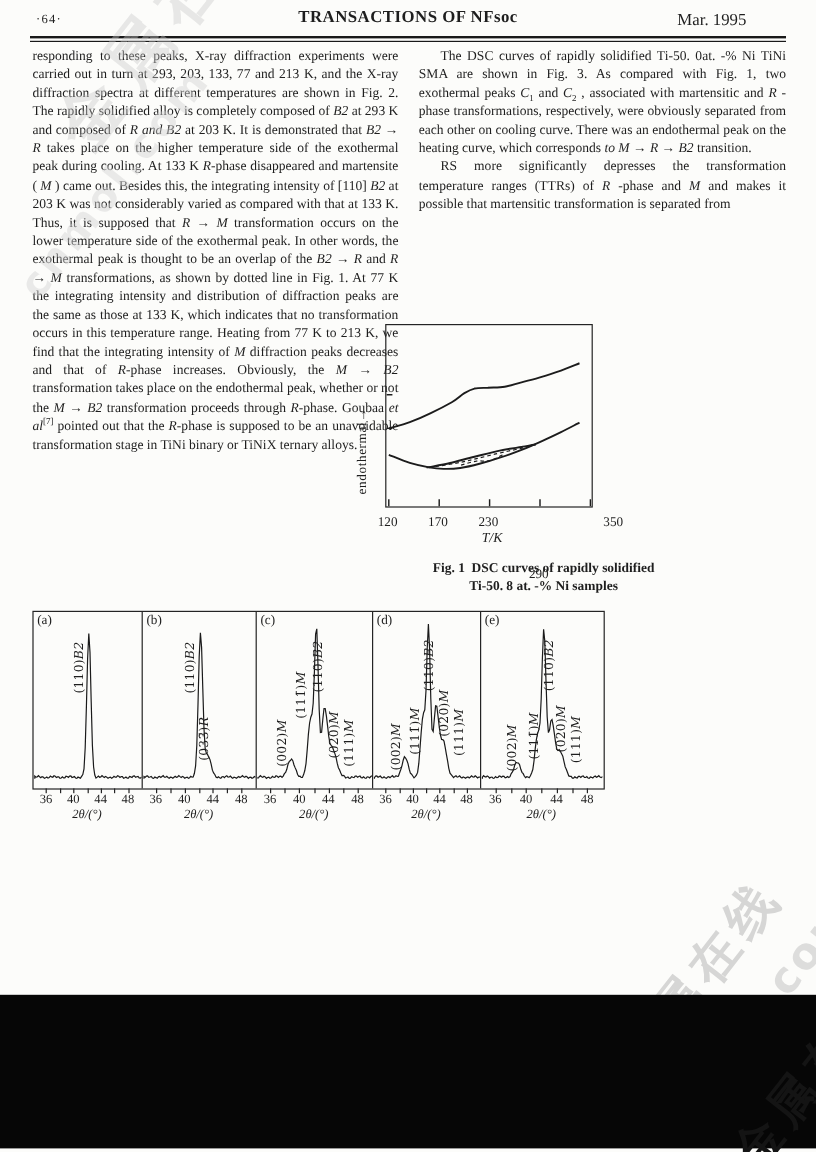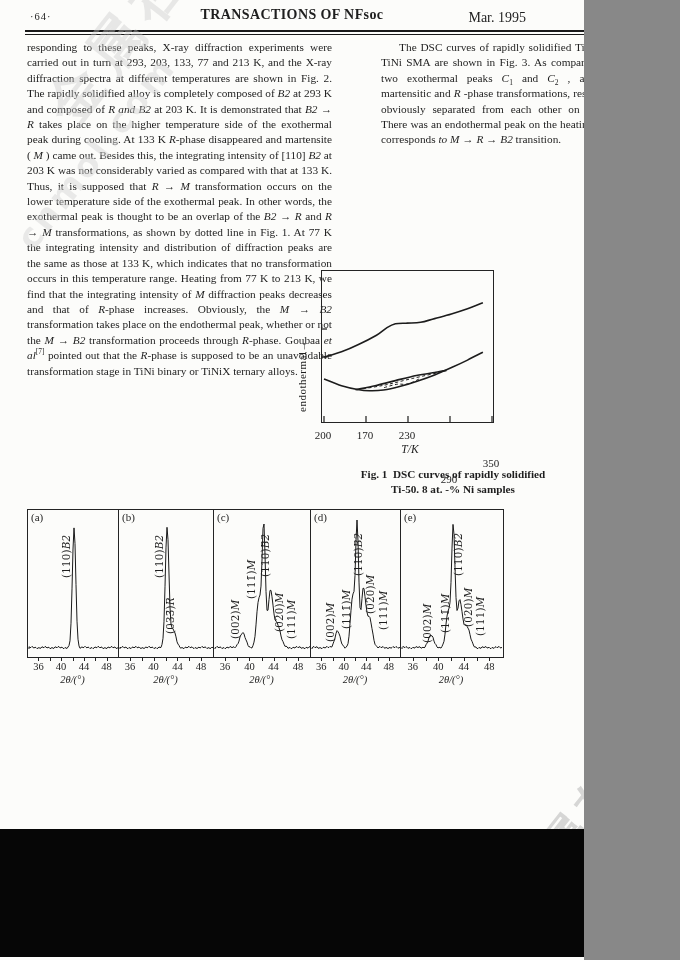--- a/index.html
+++ b/index.html
@@ -1,30 +1,30 @@
 <!DOCTYPE html>
 <html><head>
 <meta charset="utf-8">
 <style>
   html,body{margin:0;padding:0;background:#888;}
-  .page{position:relative;width:584px;height:960px;background:#fcfcfa;overflow:hidden;
+  .page{position:relative;width:680px;height:960px;background:#fcfcfa;overflow:hidden;
         font-family:"Liberation Serif","DejaVu Serif",serif;color:#1e1e1e;}
   
   .hdr-num{position:absolute;left:30px;top:11px;font-size:10.5px;letter-spacing:1px;}
   .hdr-title{position:absolute;left:0;right:0;top:7px;text-align:center;font-size:14px;
              letter-spacing:.4px;font-weight:600;}
   .hdr-date{position:absolute;right:58px;top:10px;font-size:14px;}
   .hdr-rule{position:absolute;left:25px;width:630px;top:30px;height:2px;
             border-top:2.2px solid #191919;border-bottom:1px solid #191919;}
   
   .col{position:absolute;top:40px;text-align:justify;font-size:11.3px;line-height:15.4px;}
   .col-left{left:27px;width:305px;}
   .col-right{left:349px;width:306px;}
   .col p{margin:0;}
-  .col p.indent{text-indent:1.6em;margin-left:32px;}
+  .col p.indent{text-indent:1.6em;}
   sup{font-size:7.5px;line-height:0;}
   sub{font-size:7.5px;line-height:0;}
   
   #fig1-frame{position:absolute;left:321px;top:270px;width:171px;height:151px;border:1.6px solid #242424;}
   #fig1-ylabel{position:absolute;left:296px;top:412px;transform-origin:0 0;transform:rotate(-90deg);
                font-size:11px;white-space:nowrap;letter-spacing:.5px;}
   .f1tick{position:absolute;top:429px;transform:translateX(-50%);font-size:11px;}
   #fig1-xlabel{position:absolute;left:370px;top:443px;width:80px;text-align:center;
                font-style:italic;font-size:11.5px;}
   #fig1-caption{position:absolute;left:322px;top:467px;width:262px;text-align:center;
@@ -59,45 +59,46 @@
   <div class="hdr-num">·64·</div>
   <div class="hdr-title">TRANSACTIONS OF NFsoc</div>
   <div class="hdr-date">Mar.  1995</div>
   <div class="hdr-rule"></div>
 
   <div class="col col-left">
       <p class="para"><span>responding to these peaks, X-ray diffraction experiments were carried out in turn at 293, 203, 133, 77 and 213 K, and the X-ray diffraction spectra at different temperatures are shown in Fig. 2. The rapidly solidified alloy is completely composed of </span><i>B2</i><span> at 293 K and composed of </span><i>R and B2</i><span> at 203 K. It is demonstrated that </span><i>B2 → R</i><span> takes place on the higher temperature side of the exothermal peak during cooling.  At 133 K </span><i>R</i><span>-phase disappeared and martensite ( </span><i>M</i><span> ) came out. Besides this, the integrating intensity of [110] </span><i>B2</i><span> at 203 K was not considerably varied as compared with that at 133 K. Thus, it is supposed that </span><i>R → M</i><span> transformation occurs on the lower temperature side of the exothermal peak. In other words, the exothermal peak is thought to be an overlap of the </span><i>B2 → R</i><span> and </span><i>R → M</i><span> transformations, as shown by dotted line in Fig. 1. At 77 K the integrating intensity and distribution of diffraction peaks are the same as those at 133 K, which indicates that no transformation occurs in this temperature range. Heating from 77 K to 213 K, we find that the integrating intensity of </span><i>M</i><span> diffraction peaks decreases and that of </span><i>R</i><span>-phase increases. Obviously, the </span><i>M → B2</i><span> transformation takes place on the endothermal peak, whether or not the </span><i>M → B2</i><span> transformation proceeds through </span><i>R</i><span>-phase. Goubaa </span><i>et al</i><sup>[7]</sup><span> pointed out that the </span><i>R</i><span>-phase is supposed to be an unavoidable transformation stage in TiNi binary or TiNiX ternary alloys.</span></p>
     </div>
   <div class="col col-right">
       <p class="para indent"><span>The DSC curves of rapidly solidified Ti-50. 0at. -% Ni TiNi SMA are shown in Fig. 3. As compared with Fig. 1, two exothermal peaks </span><i>C</i><sub>1</sub><span> and </span><i>C</i><sub>2</sub><span> , associated with martensitic and </span><i>R</i><span> -phase transformations, respectively, were obviously separated from each other on cooling curve. There was an endothermal peak on the heating curve, which corresponds </span><i>to M → R → B2</i><span> transition.</span></p>
+      <p class="para indent"><span>RS more significantly depresses the transformation temperature ranges (TTRs) of </span><i>R</i><span> -phase and </span><i>M</i><span> and makes it possible that martensitic transformation is separated from</span></p>
     </div>
 
   <div id="fig1-frame">
     <svg id="fig1-svg" width="171" height="151">
         <path d="M2.0,86.1C4.9,85.2 13.7,82.9 19.5,80.8C25.3,78.6 31.2,76.0 37.0,73.2C42.8,70.5 49.8,66.9 54.5,64.2C59.2,61.4 61.9,58.5 65.0,56.6C68.2,54.7 70.1,53.6 73.4,52.8C76.7,52.1 80.4,52.3 84.6,52.1C88.8,51.8 93.9,52.1 98.6,51.3C103.3,50.6 107.5,48.9 112.6,47.6C117.7,46.2 123.9,44.7 129.4,43.0C134.9,41.4 140.3,39.6 145.5,37.8C150.8,35.9 158.3,32.7 160.9,31.7" fill="none" stroke="#1c1c1c" stroke-width="1.6"></path>
         <path d="M2.0,108.0C4.9,109.1 13.9,113.0 19.5,114.8C25.1,116.5 30.9,117.7 35.6,118.5C40.3,119.4 43.2,119.7 47.5,119.7C51.8,119.8 56.5,119.7 61.5,119.0C66.5,118.3 72.0,117.0 77.6,115.5C83.2,114.1 89.3,112.2 95.1,110.2C100.9,108.3 106.8,106.2 112.6,103.9C118.4,101.6 124.6,98.8 130.1,96.3C135.6,93.9 140.4,91.6 145.5,89.1C150.6,86.6 158.3,82.5 160.9,81.2" fill="none" stroke="#1c1c1c" stroke-width="1.6"></path>
         <path d="M33.5,118.7C36.8,118.0 46.4,116.3 53.1,114.8C59.7,113.2 66.5,111.3 73.4,109.6C80.3,107.9 87.9,105.9 94.4,104.5C100.9,103.1 107.6,102.3 112.6,101.5C117.6,100.6 122.5,99.7 124.5,99.4" fill="none" stroke="#1c1c1c" stroke-width="1.6"></path>
         <path d="M35.6,118.7C40.0,117.9 53.1,116.0 62.2,114.2C71.3,112.3 80.7,109.7 90.2,107.5C99.6,105.3 114.1,102.2 118.9,101.2" fill="none" stroke="#1c1c1c" stroke-width="1" stroke-dasharray="3,2.5"></path>
         <path d="M62.2,116.6C64.3,116.0 70.8,113.9 74.8,113.3C78.8,112.6 82.0,114.0 86.0,112.9C90.0,111.9 96.5,108.2 98.6,107.2" fill="none" stroke="#1c1c1c" stroke-width="1" stroke-dasharray="3,2.5"></path>
         <line x1="2" x2="2" y1="151" y2="145" stroke="#1c1c1c" stroke-width="1.2"></line>
         <line x1="44" x2="44" y1="151" y2="145" stroke="#1c1c1c" stroke-width="1.2"></line>
         <line x1="86" x2="86" y1="151" y2="145" stroke="#1c1c1c" stroke-width="1.2"></line>
         <line x1="127.99999999999999" x2="127.99999999999999" y1="151" y2="145" stroke="#1c1c1c" stroke-width="1.2"></line>
         <line x1="170" x2="170" y1="151" y2="145" stroke="#1c1c1c" stroke-width="1.2"></line>
         <line x1="0" x2="5" y1="58" y2="58" stroke="#1c1c1c" stroke-width="1.2"></line>
         <line x1="0" x2="5" y1="86" y2="86" stroke="#1c1c1c" stroke-width="1.2"></line>
       </svg>
   </div>
   <div id="fig1-ylabel">endothermal→</div>
   <div id="fig1-ticks">
-      <span class="f1tick" style="left: 323px;">200</span>
+      <span class="f1tick" style="left: 323px;">120</span>
       <span class="f1tick" style="left: 365px;">170</span>
       <span class="f1tick" style="left: 407px;">230</span>
       <span class="f1tick" style="left: 449px; margin-top: 44px;">290</span>
-      <span class="f1tick" style="left: 491px; margin-top: 28px;">350</span>
+      <span class="f1tick" style="left: 511px;">350</span>
     </div>
   <div id="fig1-xlabel">T/K</div>
   <div id="fig1-caption">
     <div><span>Fig. 1</span>&nbsp;&nbsp;<span>DSC curves of rapidly solidified</span></div>
     <div>Ti-50. 8 at. -% Ni samples</div>
   </div>
 
   <div id="fig2">
     <div id="fig2-frame">
         <div class="panel" style="width: 91px;">

